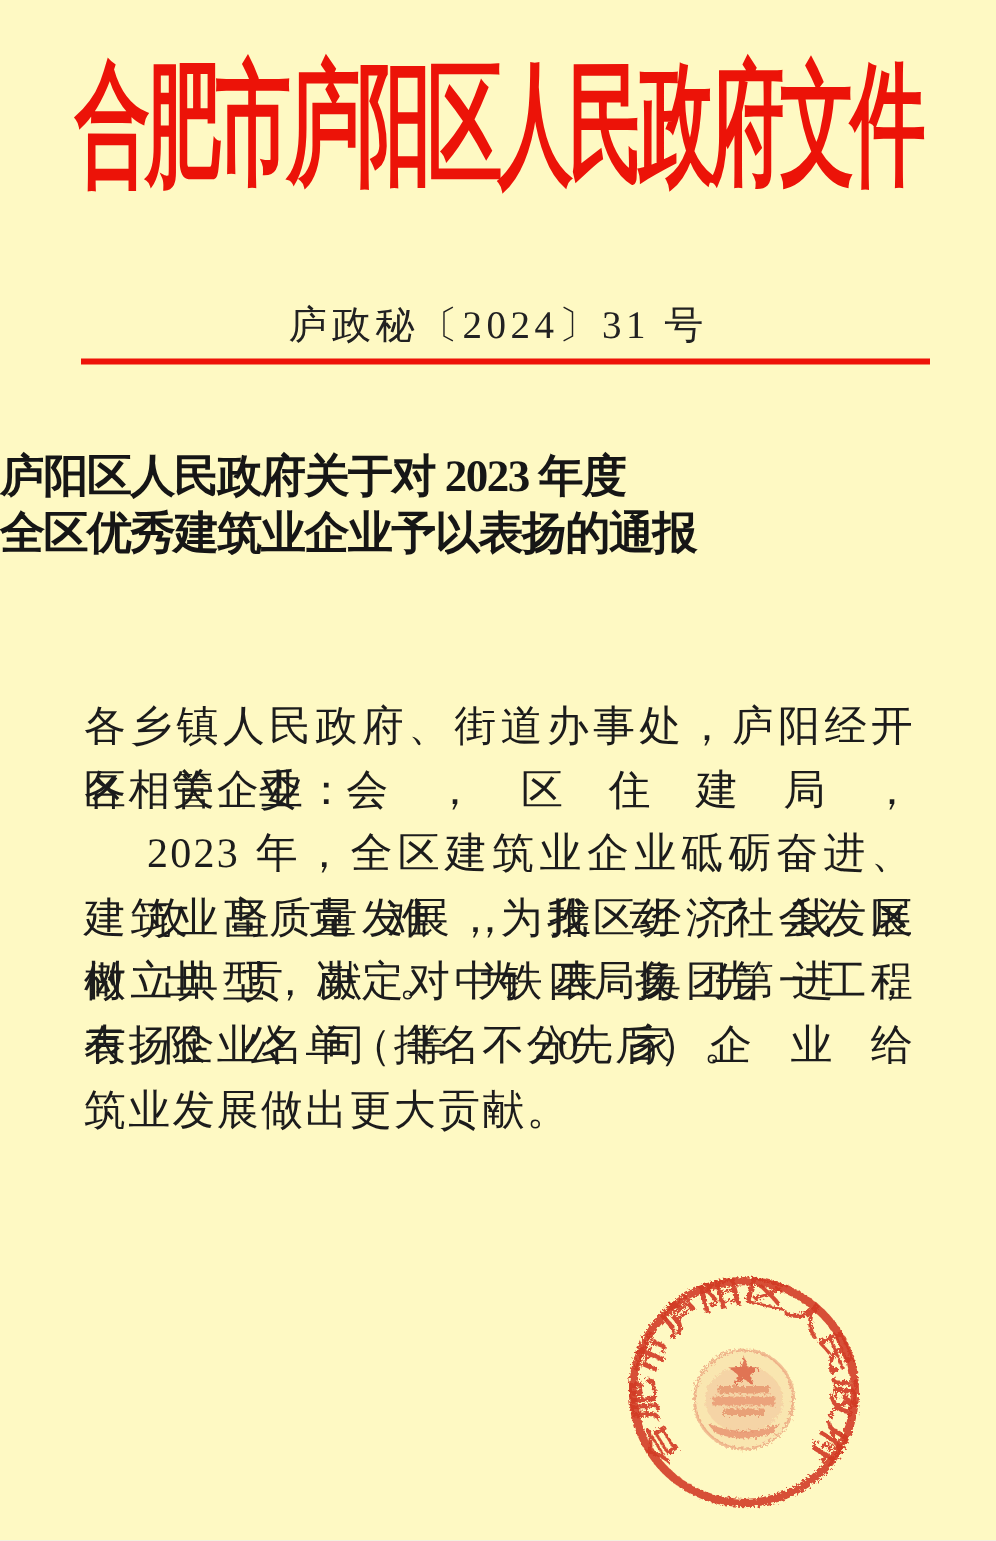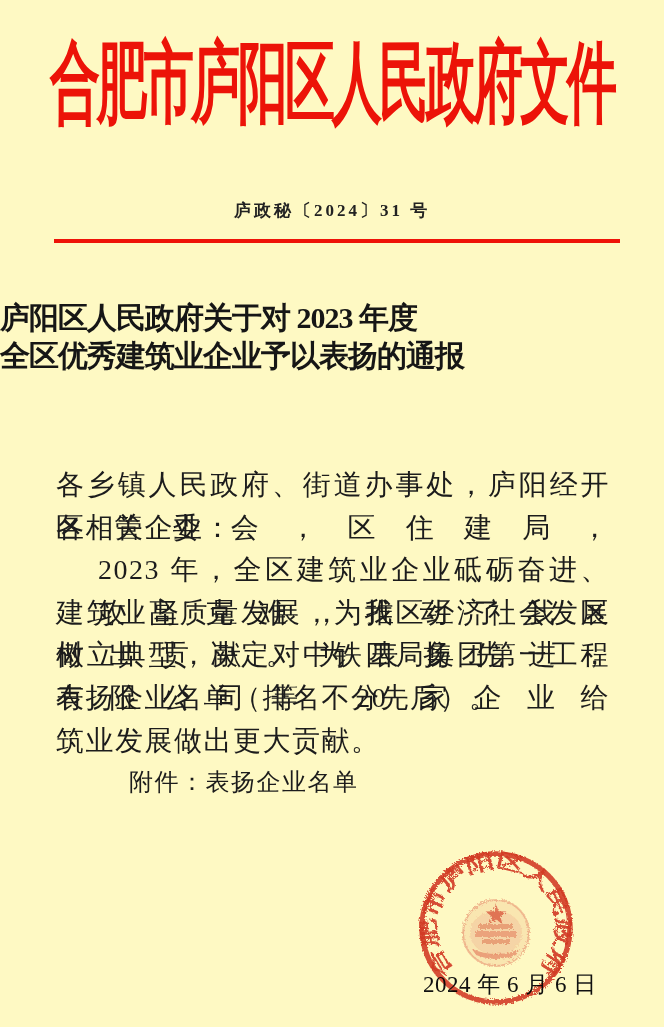--- a/index.html
+++ b/index.html
@@ -18,24 +18,23 @@
     font-size:50px;font-weight:bold;
     letter-spacing:-3px;
     color:#ec1308;
     transform:scaleY(1.78);
     transform-origin:center top;
     white-space:nowrap;
   }
   .doc-number{
     position:absolute;top:199px;left:0;width:664px;
     text-align:center;
-    font-size:17px;letter-spacing:3px;
+    font-size:26px;letter-spacing:3px;
     color:#222;
     white-space:nowrap;
-    font-weight:bold;
   }
   .red-line{
     position:absolute;top:239px;left:54px;
     width:566px;height:4px;
     background:#ee1308;
   }
   .doc-title{
     position:absolute;top:299px;left:0;width:664px;
     font-weight:bold;
     font-size:30px;line-height:38px;
@@ -94,23 +93,21 @@
   <div class="body-block">
     <div class="bline just">各乡镇人民政府、街道办事处，庐阳经开区管委会，区住建局，</div>
     <div class="bline">各相关企业：</div>
     <div class="bline just ind">2023 年，全区建筑业企业砥砺奋进、攻坚克难，推动了我区</div>
     <div class="bline just">建筑业高质量发展，为我区经济社会发展做出贡献。为表扬先进，</div>
     <div class="bline just">树立典型，决定对中铁四局集团第一工程有限公司等 20 家企业给</div>
     <div class="bline">表扬企业名单（排名不分先后）。</div>
     <div class="bline">筑业发展做出更大贡献。</div>
   </div>
 
-  <div class="attachment-line">附件：表扬企业名单</div>
 
-  <div class="issue-date">2024 年 6 月 6 日</div>
 
   <svg class="seal" viewBox="0 0 170 170">
     <defs>
       <filter id="inkRough" x="-10%" y="-10%" width="120%" height="120%">
         <feTurbulence type="fractalNoise" baseFrequency="0.55" numOctaves="2" result="n"></feTurbulence>
         <feDisplacementMap in="SourceGraphic" in2="n" scale="4.5"></feDisplacementMap>
       </filter>
       <path id="sealArc" d="M 42.6,127.4 A 60,60 0 1 1 127.4,127.4" fill="none"></path>
     </defs>
     <g filter="url(#inkRough)">

